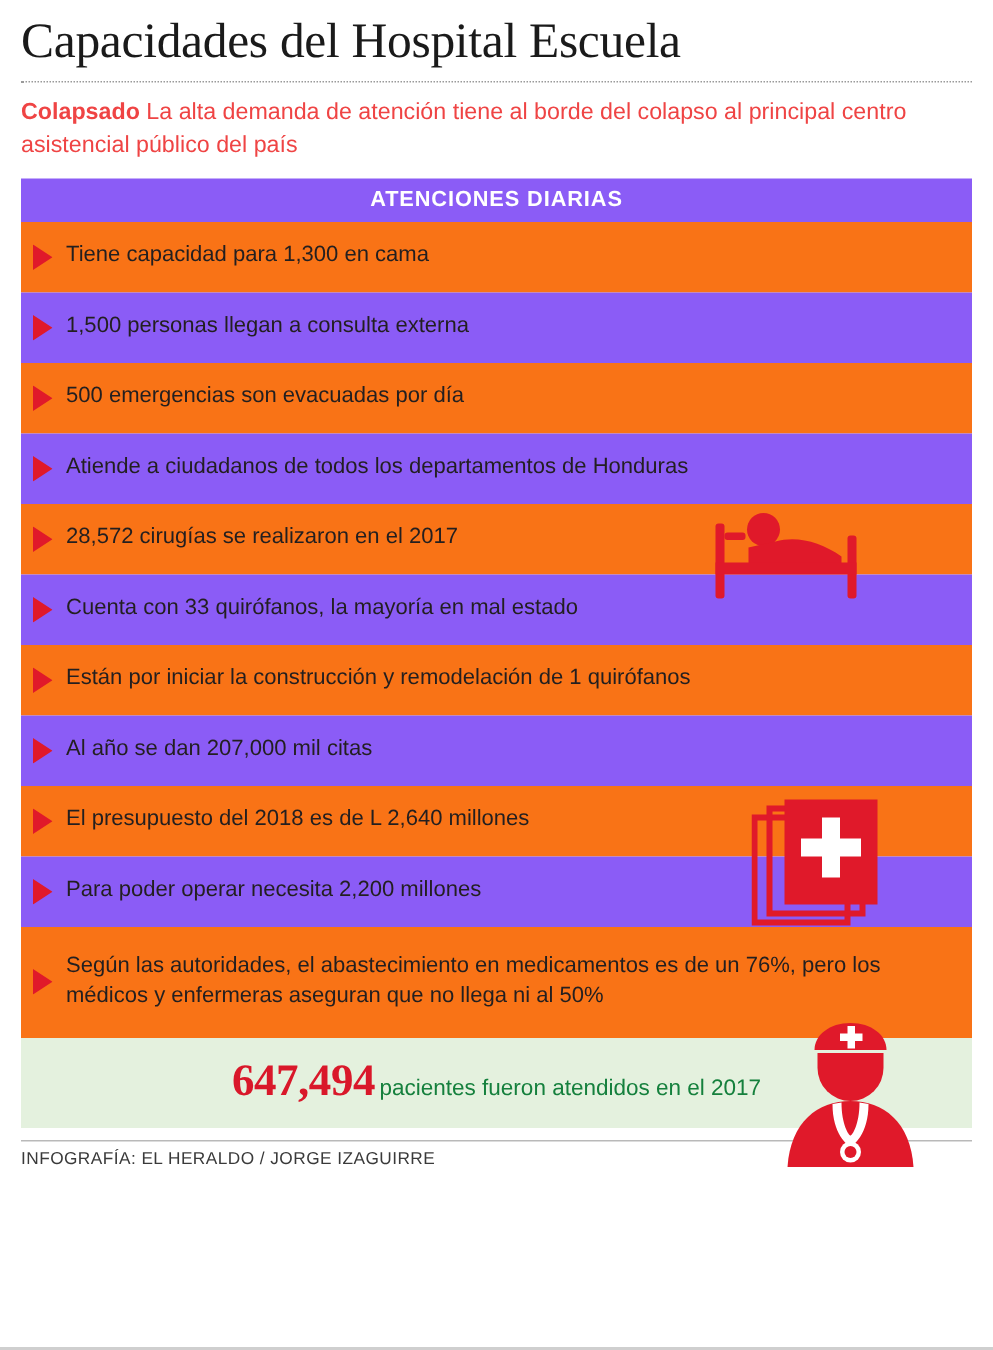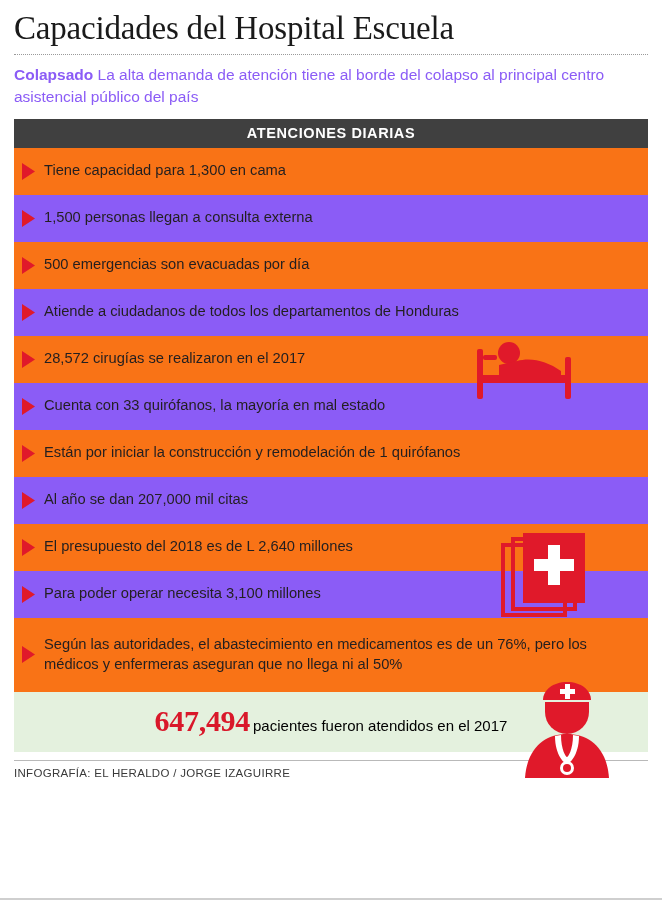--- a/index.html
+++ b/index.html
@@ -29,29 +29,29 @@
     line-height: 1.12;
   }
   .title-rule {
     border-top: 1px dotted #9a9a9a;
     margin-top: 7px;
     margin-bottom: 9px;
   }
   .deck {
     font-size: 15.5px;
     line-height: 1.42;
-    color: #8b5cf6;
+    color: #ef4444;
     padding-right: 8px;
   }
   .deck b { font-weight: bold; }
 
   
   .banner {
     margin-top: 11px;
-    background: #404040;
+    background: #8b5cf6;
     color: #ffffff;
     text-align: center;
     font-size: 14.5px;
     font-weight: bold;
     letter-spacing: 0.6px;
     padding: 6px 0 7px;
   }
 
   
   .rows { position: relative; }
@@ -106,21 +106,21 @@
   }
   .figure-number {
     font-family: Liberation Serif, serif;
     font-weight: bold;
     font-size: 30px;
     color: #d9182a;
     letter-spacing: -0.3px;
   }
   .figure-caption {
     font-size: 15px;
-    color: #000000;
+    color: #15803d;
     margin-left: 3px;
   }
 
   
   .credit-rule {
     border-top: 1px solid #b9b9b9;
     margin-top: 8px;
   }
   .credit {
     font-size: 11.5px;
@@ -249,21 +249,21 @@
       </div>
     </div>
 
     <div class="row plain">
       <div class="row-inner">
         <span class="bullet">
           <svg width="13" height="17" viewBox="0 0 13 17">
               <path d="M0 0 L13 8.5 L0 17 Z" fill="#e0192a"></path>
             </svg>
         </span>
-        <span class="row-text">Para poder operar necesita 3,100 millones</span>
+        <span class="row-text">Para poder operar necesita 2,200 millones</span>
       </div>
     </div>
 
     <div class="row shade tall">
       <div class="row-inner">
         <span class="bullet">
           <svg width="13" height="17" viewBox="0 0 13 17">
               <path d="M0 0 L13 8.5 L0 17 Z" fill="#e0192a"></path>
             </svg>
         </span>

